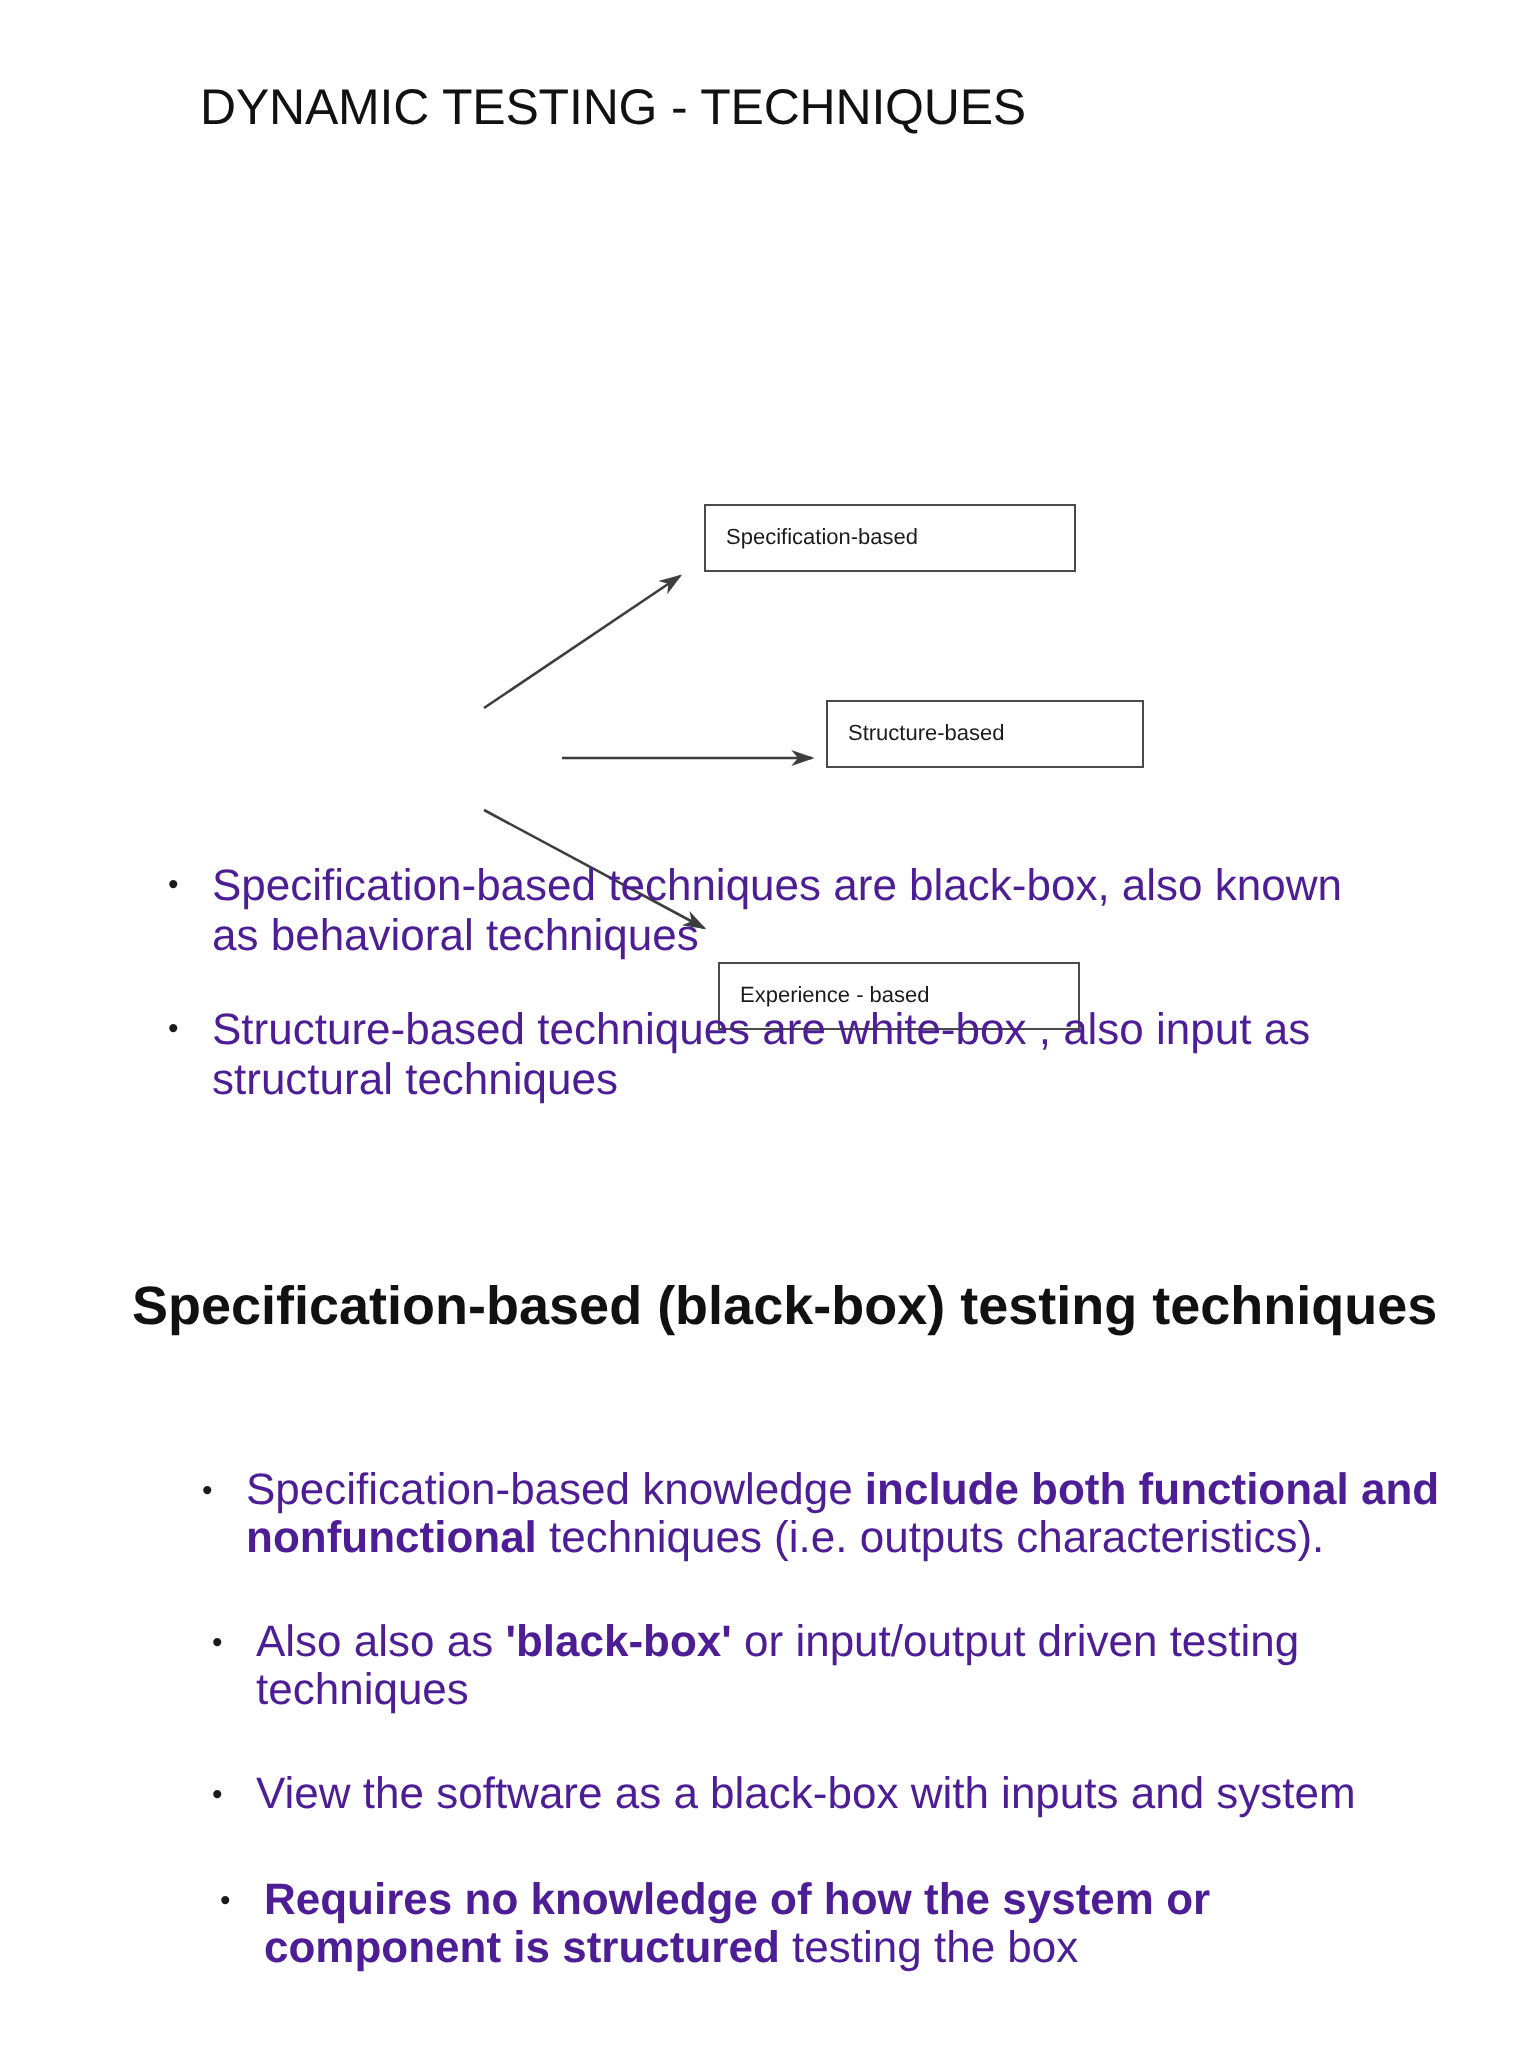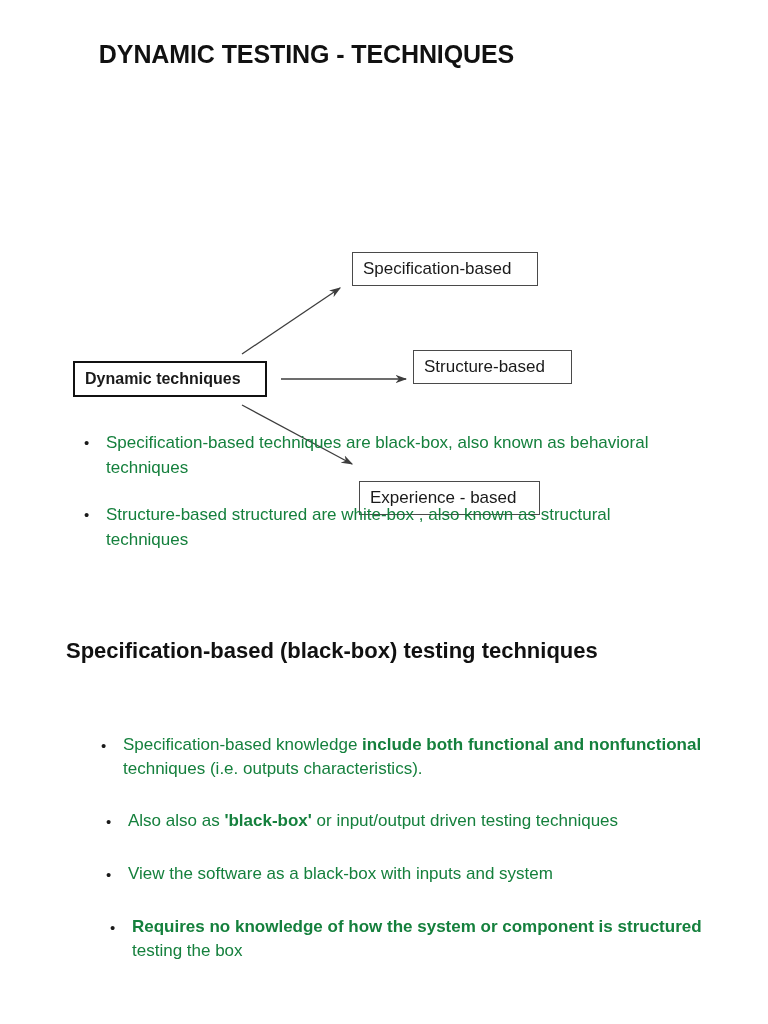--- a/index.html
+++ b/index.html
@@ -17,41 +17,41 @@
   }
 
   
   .slide-title {
     position: absolute;
     top: 40px;
     left: 0;
     width: 613px;
     text-align: center;
     font-size: 25px;
-    font-weight: bold;
+    font-weight: normal;
     letter-spacing: -0.1px;
     color: #111111;
   }
 
   
   .diagram {
     position: absolute;
     top: 120px;
     left: 0;
     width: 768px;
     height: 270px;
   }
   .node {
     position: absolute;
     box-sizing: border-box;
     background: #ffffff;
     display: flex;
     align-items: center;
     padding-left: 10px;
-    font-size: 17px;
+    font-size: 11px;
     color: #1a1a1a;
     white-space: nowrap;
   }
   .node.root {
     left: 73px;
     top: 241px;
     width: 194px;
     height: 36px;
     border: 2px solid #111111;
     font-weight: bold;
@@ -102,32 +102,32 @@
   .bullet-dot {
     width: 22px;
     flex: 0 0 22px;
     font-size: 15px;
     line-height: 25px;
     color: #1a1a1a;
     text-align: left;
   }
   .bullet-text {
     flex: 1;
-    font-size: 17px;
+    font-size: 22px;
     line-height: 25px;
-    color: #15803d;
+    color: #4c1d95;
   }
   .bullet-text b { font-weight: bold; }
 
   
   .section-heading {
     position: absolute;
     top: 638px;
     left: 66px;
-    font-size: 22px;
+    font-size: 27px;
     font-weight: bold;
     color: #111111;
     white-space: nowrap;
   }
 
   
   .bullets-bottom {
     position: absolute;
     top: 733px;
     left: 101px;
@@ -150,37 +150,36 @@
     <defs>
       <marker id="ah" markerWidth="9" markerHeight="7" refX="8" refY="3.5" orient="auto" markerUnits="strokeWidth">
         <path d="M0,0.4 L9,3.5 L0,6.6 L2.6,3.5 z" fill="#3d3d3d"></path>
       </marker>
     </defs>
     <line x1="242" y1="234" x2="340" y2="168" stroke="#3d3d3d" stroke-width="1.3" marker-end="url(#ah)"></line>
     <line x1="281" y1="259" x2="406" y2="259" stroke="#3d3d3d" stroke-width="1.3" marker-end="url(#ah)"></line>
     <line x1="242" y1="285" x2="352" y2="344" stroke="#3d3d3d" stroke-width="1.3" marker-end="url(#ah)"></line>
   </svg>
 
-  <div class="node root">Dynamic techniques</div>
 
   <div class="node spec">Specification-based</div>
 
   <div class="node struct">Structure-based</div>
 
   <div class="node exper">Experience - based</div>
 </div>
 
 <div class="bullets-top">
   <div class="bullet-row">
     <span class="bullet-dot">•</span>
     <span class="bullet-text"><span>Specification-based techniques are black-box, also known as behavioral techniques</span></span>
   </div>
   <div class="bullet-row">
     <span class="bullet-dot">•</span>
-    <span class="bullet-text"><span>Structure-based structured are white-box , also known as structural techniques</span></span>
+    <span class="bullet-text"><span>Structure-based techniques are white-box , also input as structural techniques</span></span>
   </div>
 </div>
 
 <div class="section-heading">Specification-based (black-box) testing techniques</div>
 
 <div class="bullets-bottom">
   <div class="bullet-row b1">
     <span class="bullet-dot">•</span>
     <span class="bullet-text"><span>Specification-based knowledge </span><b>include both functional and nonfunctional</b><span> techniques (i.e. outputs characteristics).</span></span>
   </div>

